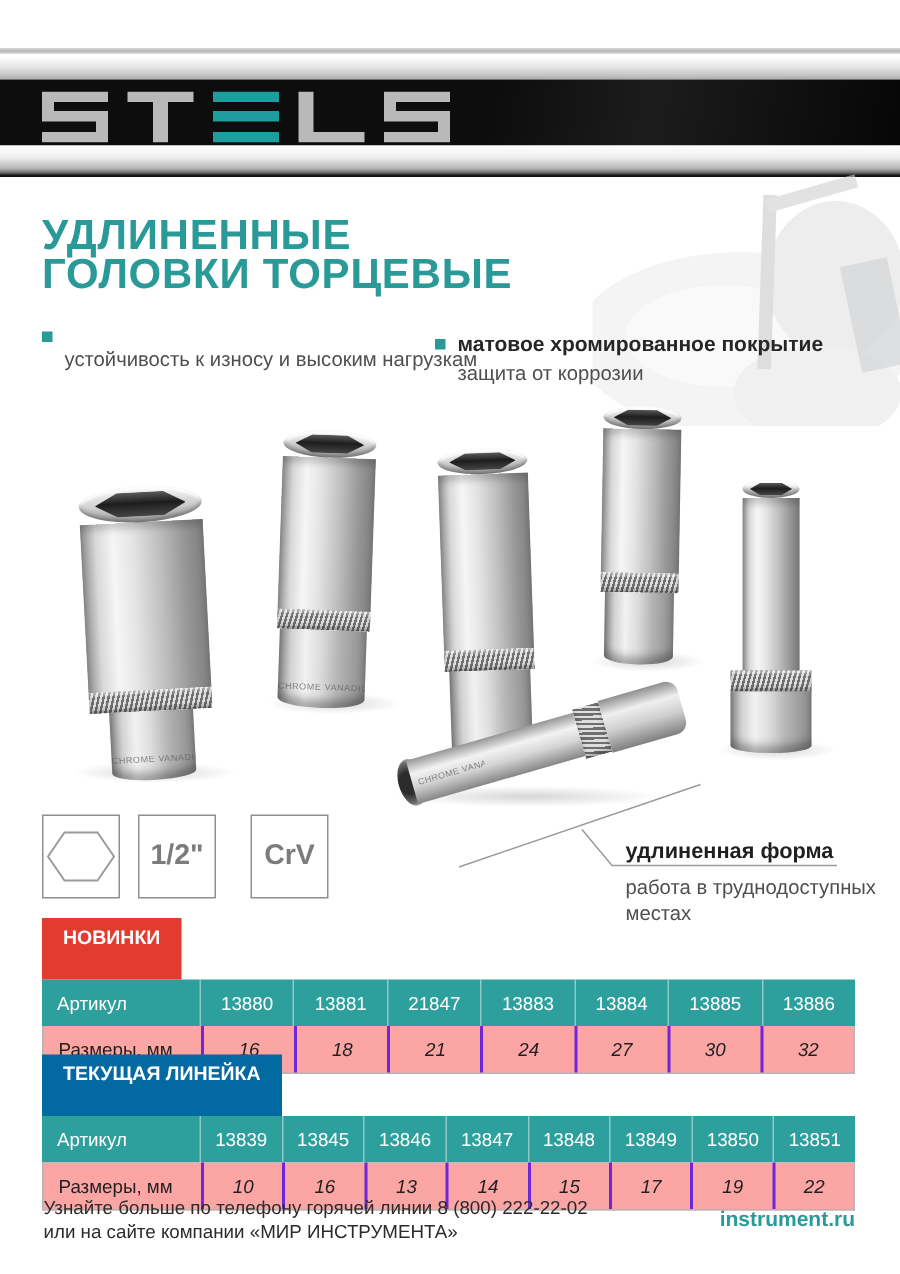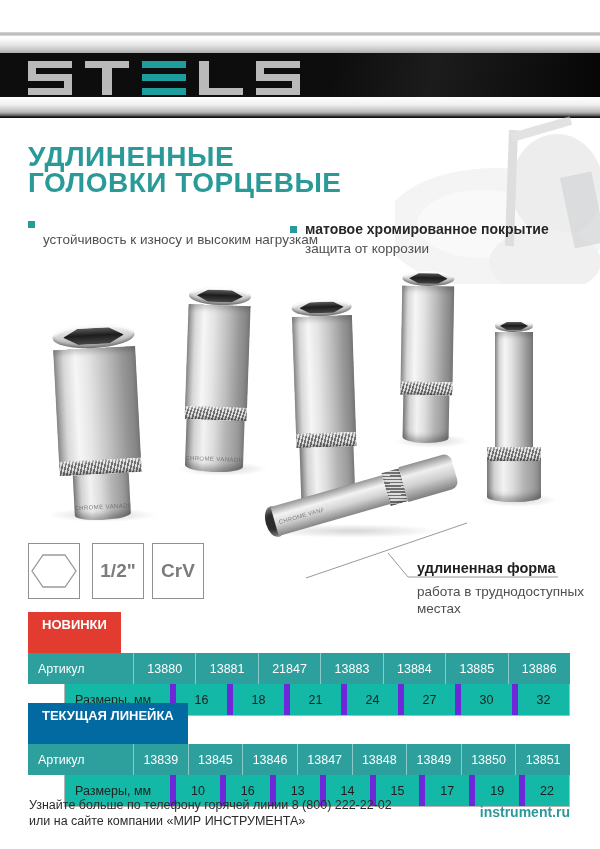--- a/index.html
+++ b/index.html
@@ -71,38 +71,38 @@
 
   
   .callout-lines{position:absolute;left:0;top:0;pointer-events:none;}
   .co-title{position:absolute;left:417px;top:560px;font-size:14.5px;font-weight:bold;color:#1f1f1f;}
   .co-sub{position:absolute;left:417px;top:583px;width:168px;font-size:13.5px;line-height:17px;color:#4f4f4f;}
 
   
   .spec{position:absolute;top:543px;width:52px;height:56px;border:1px solid #8f8f8f;
         background:#fff;display:flex;align-items:center;justify-content:center;
         font-size:19px;font-weight:bold;color:#7c7c7c;box-sizing:border-box;}
-  .spec.b1{left:28px;} .spec.b2{left:92px;} .spec.b3{left:152px;}
+  .spec.b1{left:28px;} .spec.b2{left:92px;} .spec.b3{left:167px;}
 
   
   .tbl{position:absolute;left:28px;width:542px;}
   .tbl.t1{top:612px;} .tbl.t2{top:703px;}
   .badge{display:inline-block;height:41px;line-height:26px;padding:0 14px;
          color:#fff;font-size:13px;font-weight:bold;}
   .badge.red{background:#e23b2f;} .badge.gray{background:#0369a1;}
   .t-row{display:flex;box-sizing:border-box;gap:12px;}
   .t-head{background:#2d9f9d;height:31px;color:#fff;font-size:12.5px;}
-  .t-body{background:#14b8a6;height:32px;border:1px solid #b5b5b5;border-top:none;
-          color:#1f1f1f;font-size:12.5px;margin-left:36px;}
+  .t-body{background:#fca5a5;height:32px;border:1px solid #b5b5b5;border-top:none;
+          color:#1f1f1f;font-size:12.5px;}
   .t-row .label{width:93px;flex:0 0 auto;display:flex;align-items:center;
           padding-left:10px;box-sizing:border-box;}
   .cells{display:flex;flex:1;}
   .cells .cell{flex:1;display:flex;align-items:center;justify-content:center;}
   .t-head .cell{border-left:1px solid rgba(255,255,255,.45);}
-  .t-body .cell{border-left:6px solid #6d28d9;}
+  .t-body .cell{border-left:2px solid #6d28d9;font-style:italic;}
 
   
   .foot{position:absolute;left:29px;top:797px;font-size:12.5px;line-height:16px;color:#2b2b2b;}
   .site{position:absolute;right:30px;top:804px;font-size:14px;font-weight:bold;color:#2a9a98;}
 </style>
 </head>
 <body>
 
 <div class="page">
 

